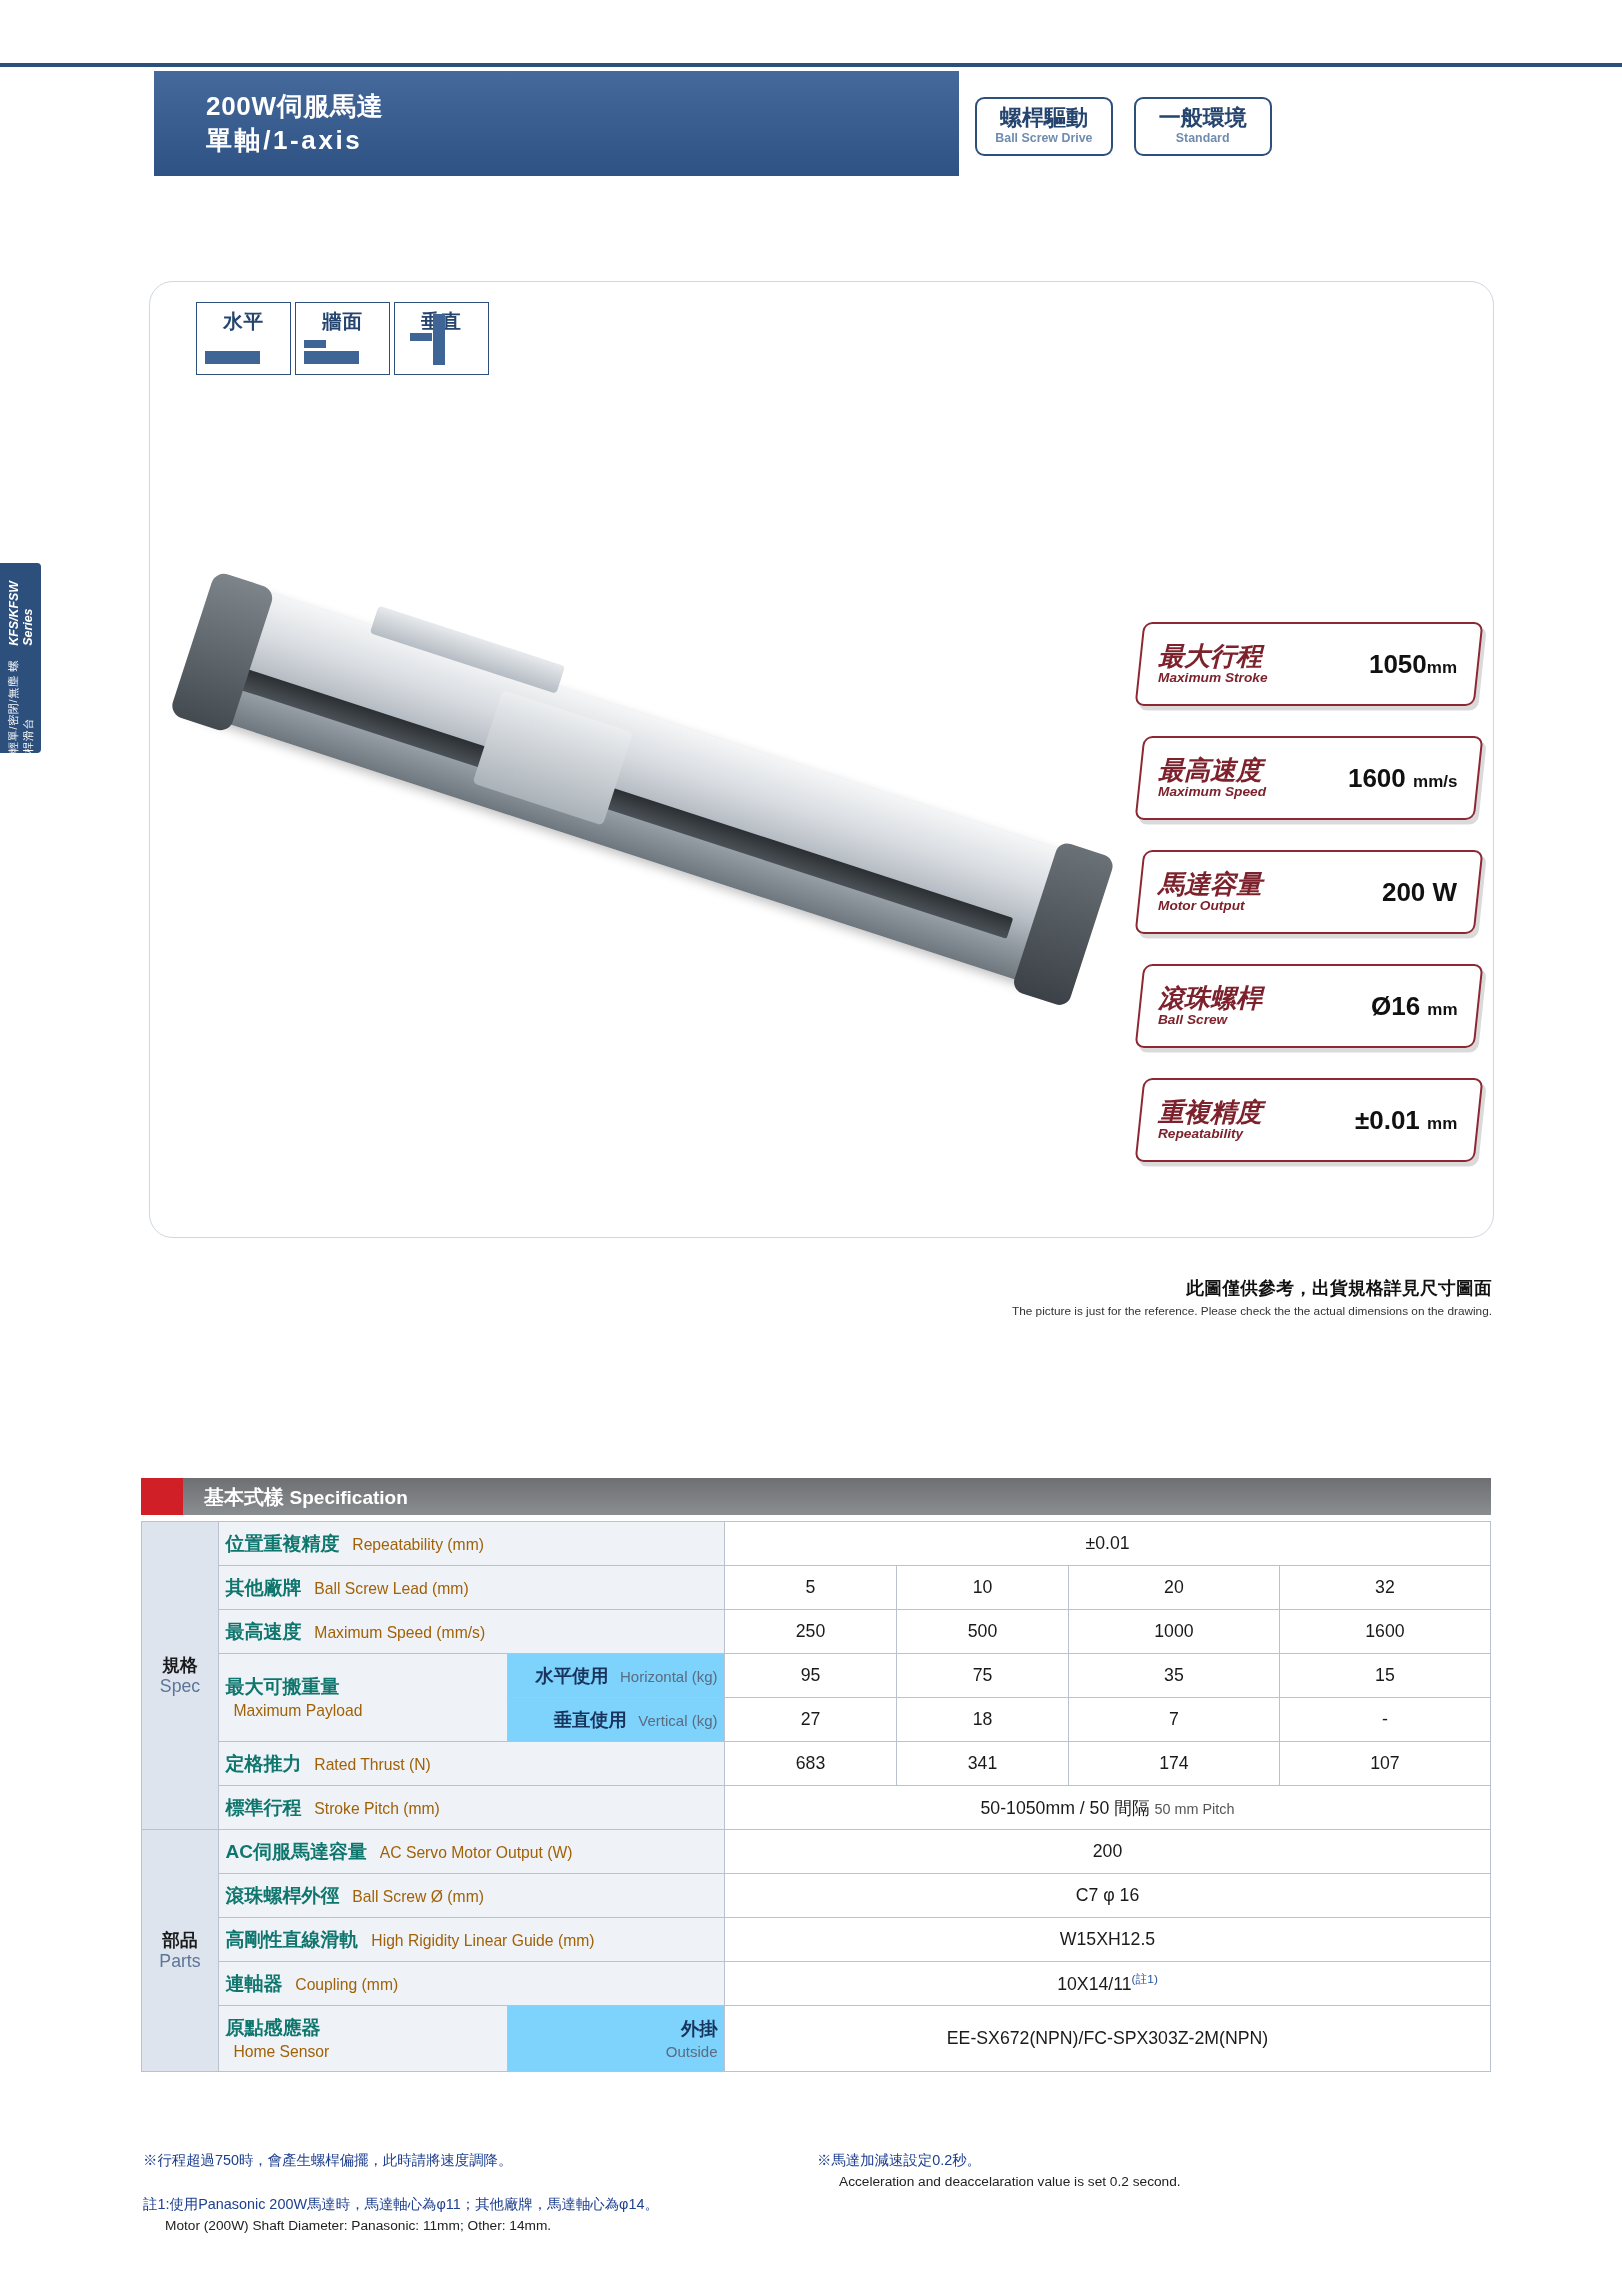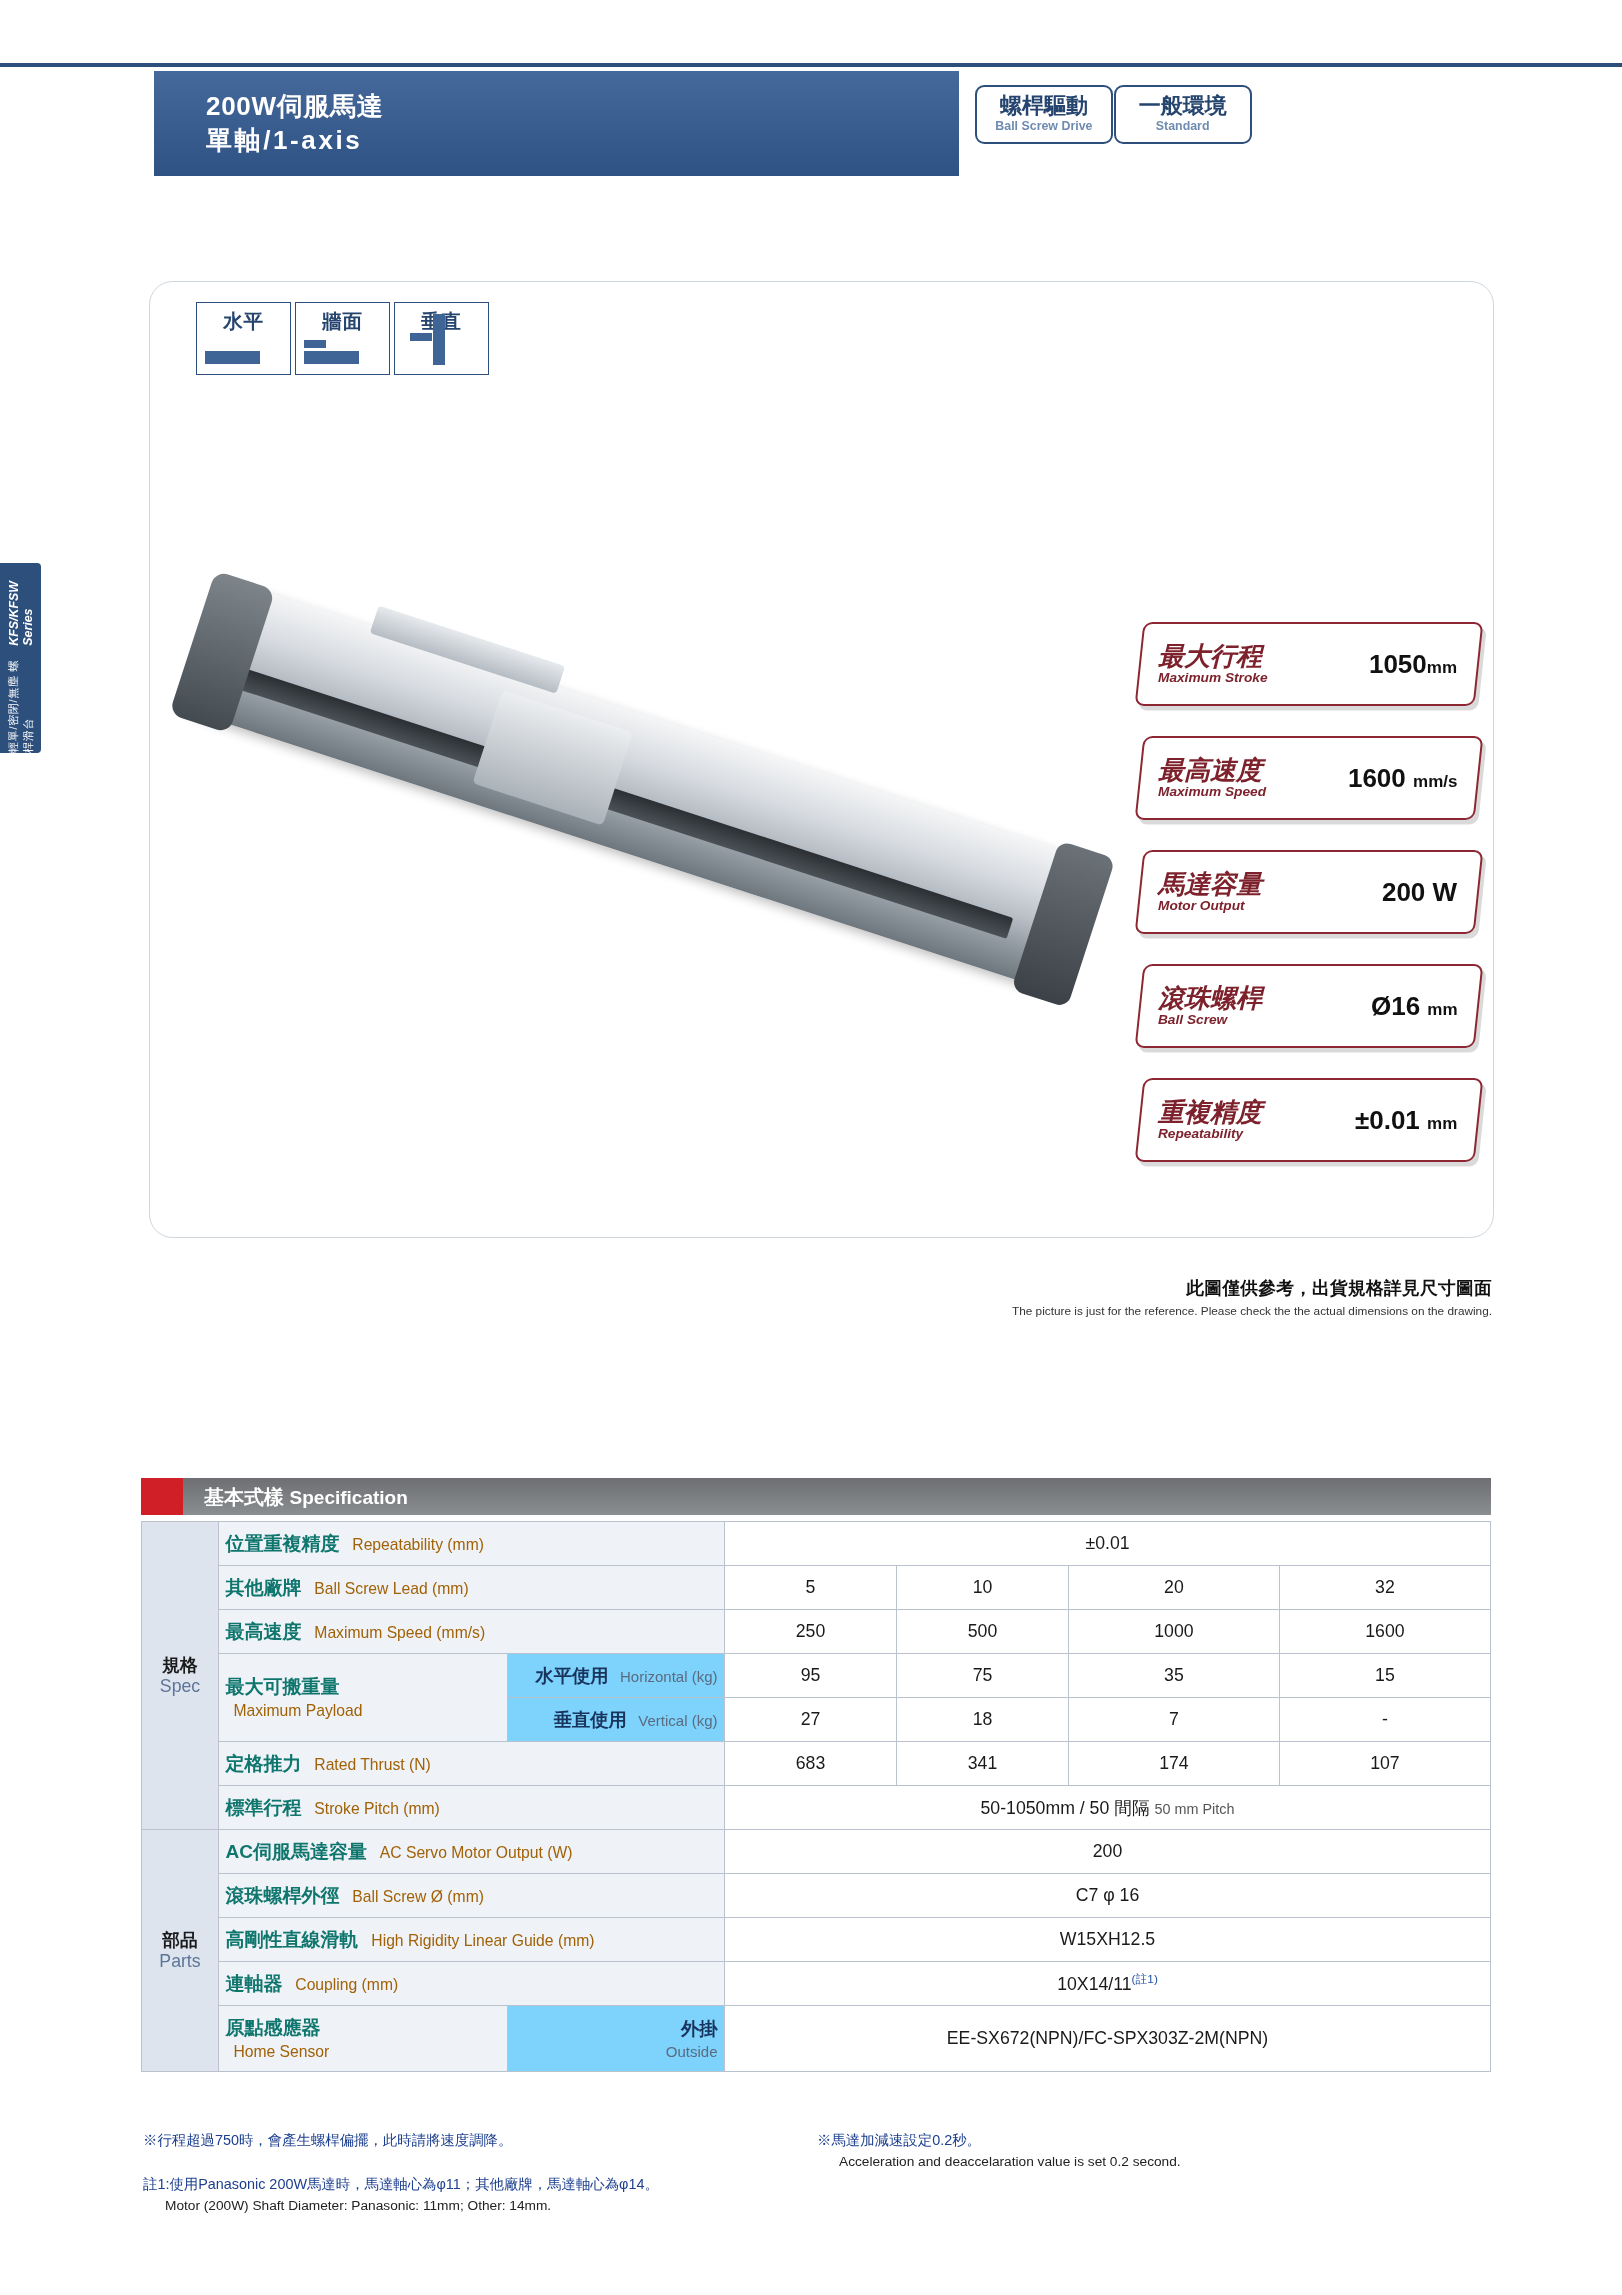--- a/index.html
+++ b/index.html
@@ -21,21 +21,21 @@
   .header-band .model{
     color:#ffffff;font-size:64px;font-style:italic;font-weight:bold;
     letter-spacing:1.3px;margin-left:26px;
     font-family:"Liberation Sans", sans-serif;
   }
   .header-band .subtitle{
     margin-left:52px;color:#ffffff;line-height:1.28;
   }
   .header-band .subtitle .l1{font-size:26px;font-weight:bold;letter-spacing:0.7px;}
   .header-band .subtitle .l2{font-size:26px;font-weight:bold;letter-spacing:2.6px;}
-  .tag-area{position:absolute;left:975px;top:85px;display:flex;gap:1px;}
+  .tag-area{position:absolute;left:975px;top:97px;display:flex;gap:21px;}
   .tag{
     border:2px solid #2d4f7c;border-radius:9.2px;background:#ffffff;
     padding:6.5px 14.4px 7.9px 14.4px;text-align:center;min-width:105px;
   }
   .tag .cn{font-size:22px;font-weight:bold;color:#25456f;line-height:1.1;}
   .tag .en{font-size:12.4px;font-weight:bold;color:#6f8cb0;line-height:1.2;margin-top:1.3px;}
   
   .side-tab{
     position:absolute;left:0;top:563px;width:41px;height:190px;background:#2d4f7c;
     border-top-right-radius:3.9px;border-bottom-right-radius:3.9px;
@@ -154,21 +154,21 @@
     background:#7dd3fc;text-align:right;padding-left:17px;width:203px;
   }
   td.sub .cn{font-size:18.3px;font-weight:bold;color:#18335c;}
   td.sub .en{font-size:15px;color:#5b6b80;margin-left:6.5px;}
   td.val{text-align:center;background:#ffffff;font-size:18.3px;}
   td.wide{text-align:center;background:#ffffff;font-size:18.3px;}
   td.wide .small{font-size:14.4px;color:#555;}
   .sup{font-size:11.8px;color:#2352a0;vertical-align:super;}
   
   .foot{position:absolute;left:143px;top:2130px;width:1348px;}
-  .foot .row{display:flex;}
+  .foot .row{display:flex;margin-top:20px;}
   .foot .col{width:50%;}
   .foot .cn{font-size:14.4px;color:#1d3f8f;line-height:1.5;}
   .foot .en{font-size:13.7px;color:#222;line-height:1.45;margin-left:22px;}
   .foot .cn2{font-size:14.4px;color:#1d3f8f;line-height:1.5;margin-top:2.6px;}
 </style>
 </head>
 <body>
 
 <div class="top-rule"></div>
 

